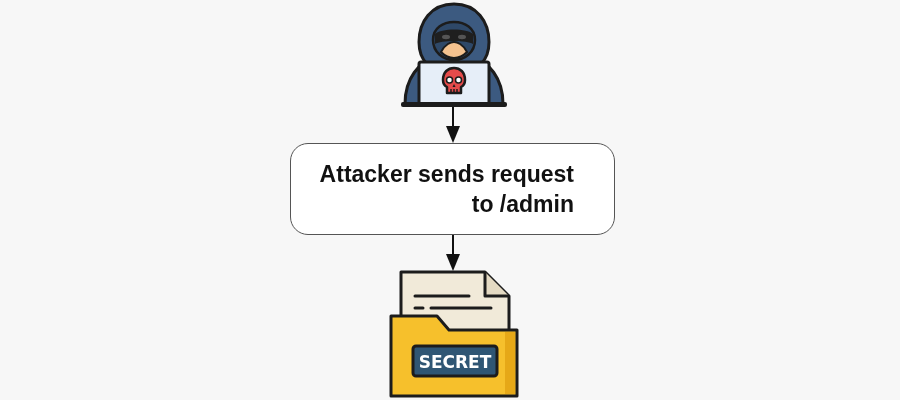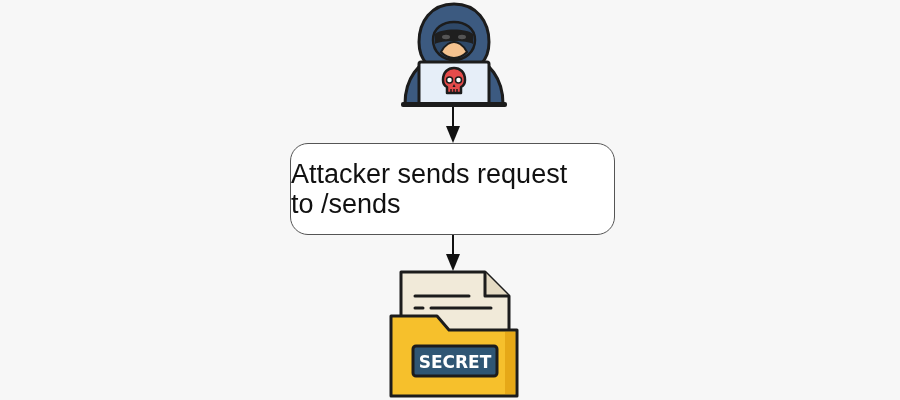--- a/index.html
+++ b/index.html
@@ -40,27 +40,28 @@
       box-sizing: border-box;
       border: 1.5px solid #555555;
       border-radius: 18px;
       background: #ffffff;
       display: flex;
       align-items: center;
       justify-content: center;
     }
     .process-text {
       font-family: "Liberation Sans", sans-serif;
-      font-size: 27px;
+      font-size: 23px;
       line-height: 30px;
       color: #111111;
-      text-align: left;
+      text-align: right;
       width: 100%;
       padding-right: 40px;
       box-sizing: border-box;
+      font-weight: bold;
     }
     .process-text span { display: block; }
     .folder {
       position: absolute;
       left: 387px;
       top: 268px;
       width: 135px;
       height: 132px;
     }
   </style>
@@ -106,21 +107,21 @@
     </g>
     <g>
       <line x1="453" y1="235" x2="453" y2="256" stroke="#111" stroke-width="2"></line>
       <path d="M446 254 L460 254 L453 271 Z" fill="#111"></path>
     </g>
   </svg>
 
   <div class="process-box">
     <div class="process-text">
       <span>Attacker sends request</span>
-      <span>to /sends</span>
+      <span>to /admin</span>
     </div>
   </div>
 
   <svg class="folder" viewBox="0 0 135 132" xmlns="http://www.w3.org/2000/svg">
 
     <path d="M14 4 L98 4 L122 28 L122 70 L14 70 Z" fill="#f1ead9" stroke="#1c1c1c" stroke-width="3" stroke-linejoin="round"></path>
     <path d="M98 4 L98 28 L122 28" fill="#e4dac3" stroke="#1c1c1c" stroke-width="3" stroke-linejoin="round"></path>
     <line x1="28" y1="28" x2="82" y2="28" stroke="#1c1c1c" stroke-width="3" stroke-linecap="round"></line>
     <line x1="28" y1="40" x2="36" y2="40" stroke="#1c1c1c" stroke-width="3" stroke-linecap="round"></line>
     <line x1="44" y1="40" x2="104" y2="40" stroke="#1c1c1c" stroke-width="3" stroke-linecap="round"></line>

